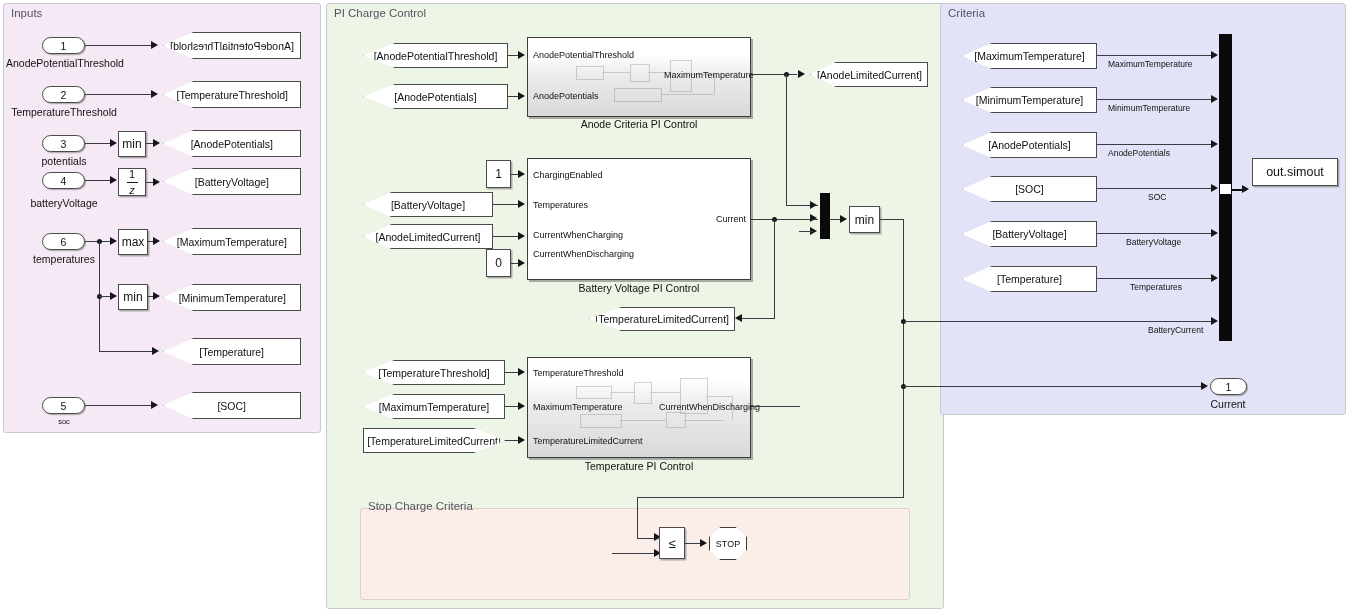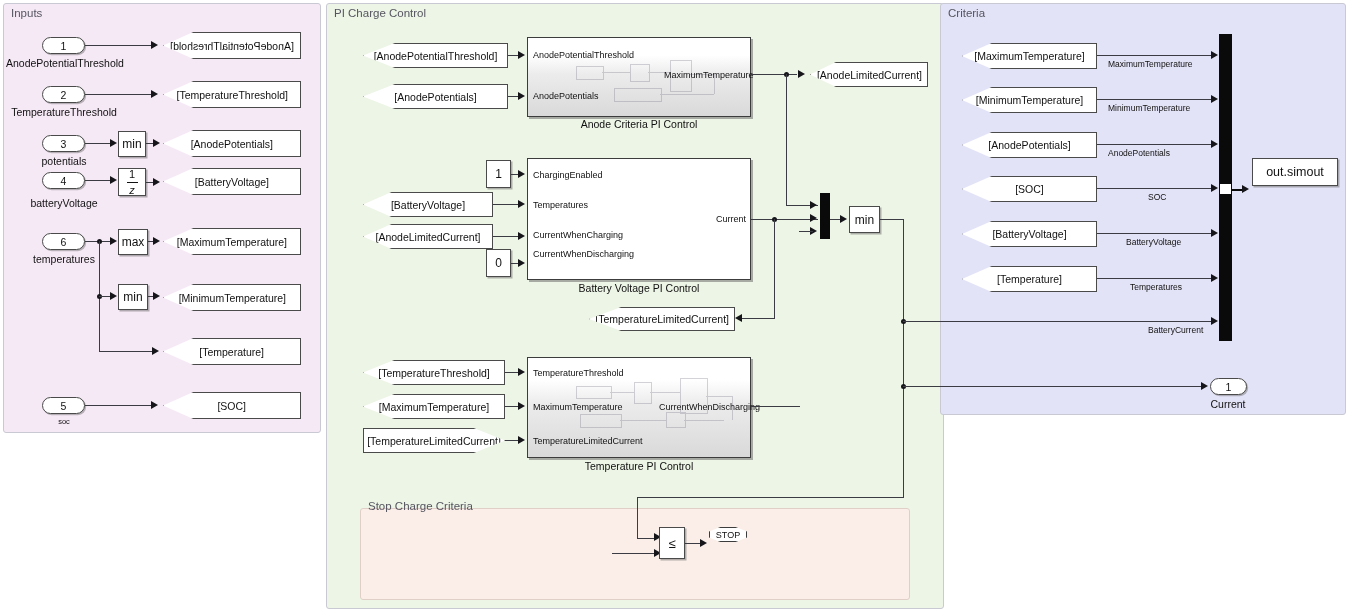--- a/index.html
+++ b/index.html
@@ -323,21 +323,21 @@
   <div class="w wh" style="left:799px;top:231px;width:14px;"></div>
 
   <div class="arw" style="left:654px;top:533px;"></div>
   <div class="arw" style="left:654px;top:549px;"></div>
   <div class="w wh" style="left:612px;top:553px;width:42px;"></div>
   <div class="blk" style="left:659px;top:527px;width:26px;height:32px;font-size:13px;">
       <span>≤</span>
     </div>
   <div class="w wh" style="left:685px;top:543px;width:16px;"></div>
   <div class="arw" style="left:700px;top:539px;"></div>
-  <div class="octo" style="left:709px;top:527px;width:38px;height:15px;">
+  <div class="octo" style="left:709px;top:527px;width:38px;height:33px;">
       <span>STOP</span>
     </div>
 
   <div class="tag-from" style="left:962px;top:43px;width:135px;height:26px;">
       <span>[MaximumTemperature]</span>
     </div>
   <div class="w wh" style="left:1097px;top:55px;width:116px;"></div>
   <div class="arw" style="left:1211px;top:51px;"></div>
   <div class="sig-label" style="left:1108px;top:59px;">MaximumTemperature</div>
 

